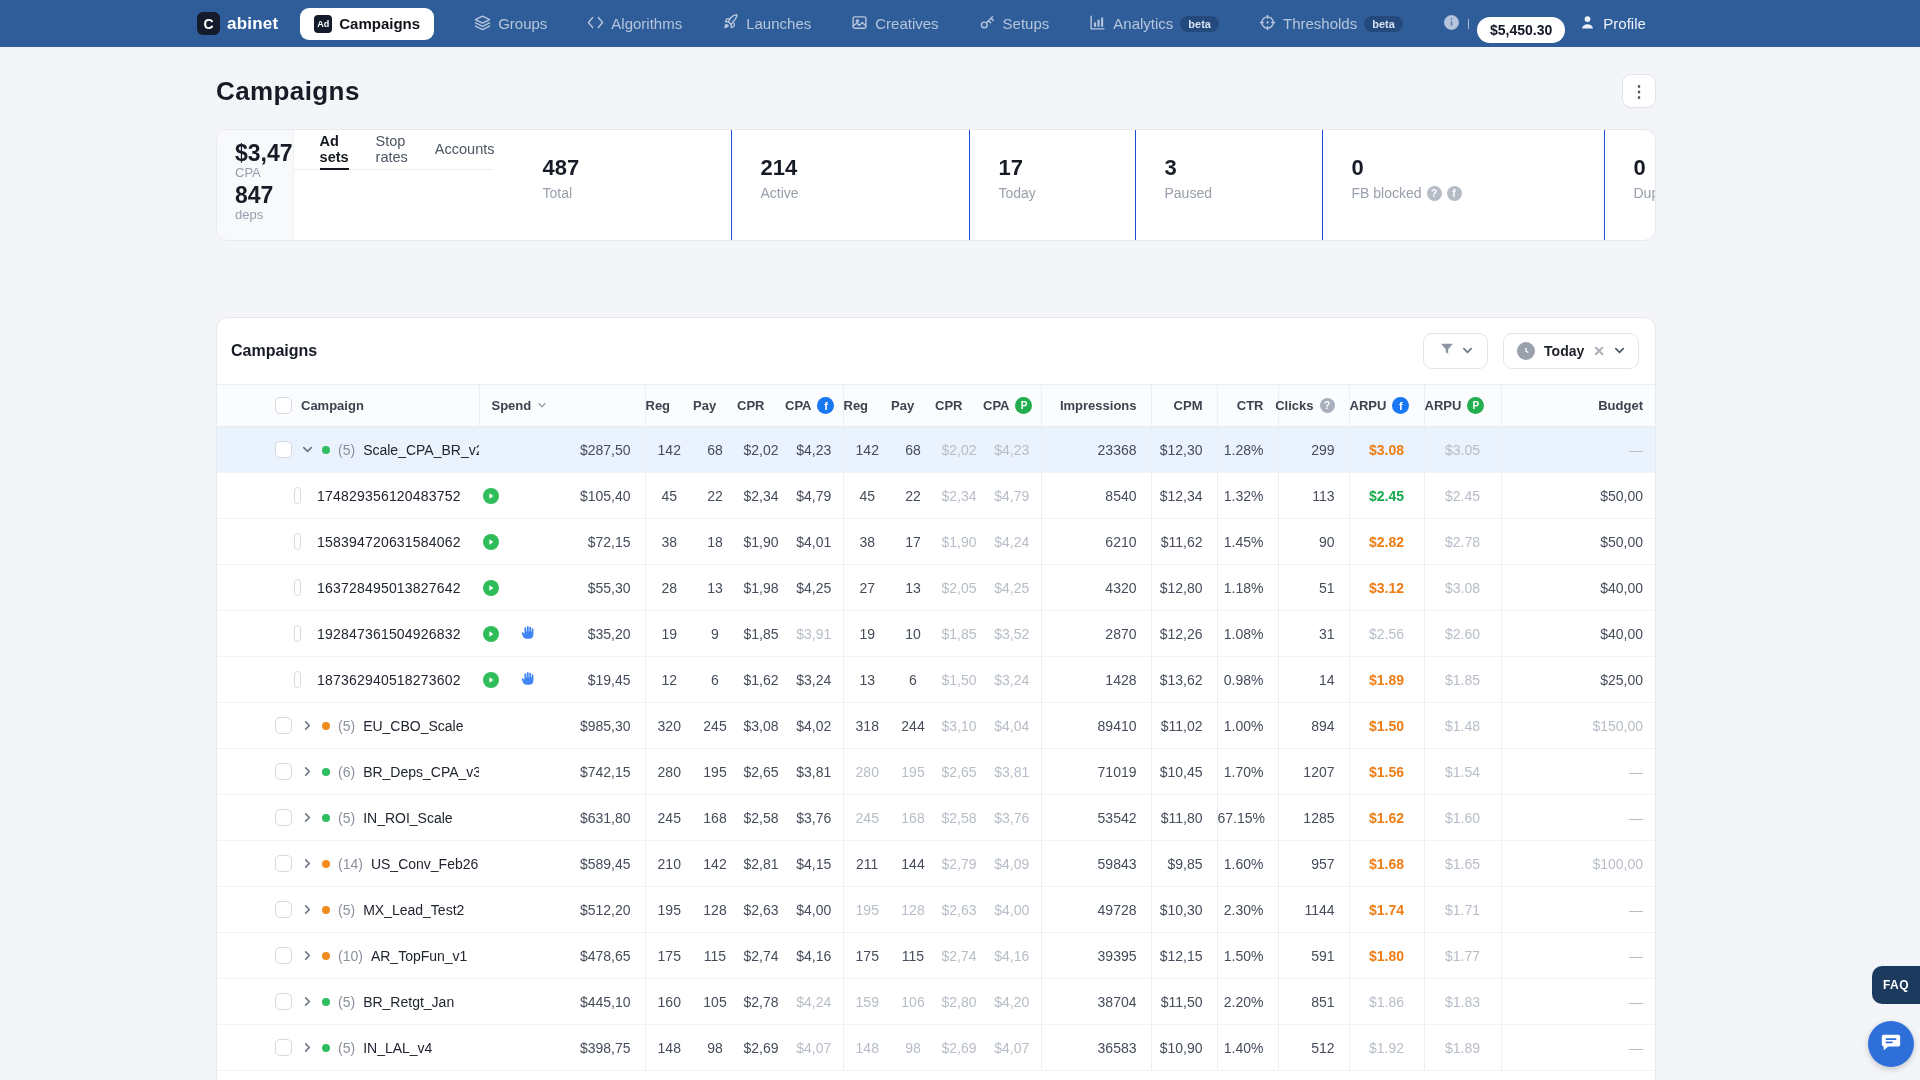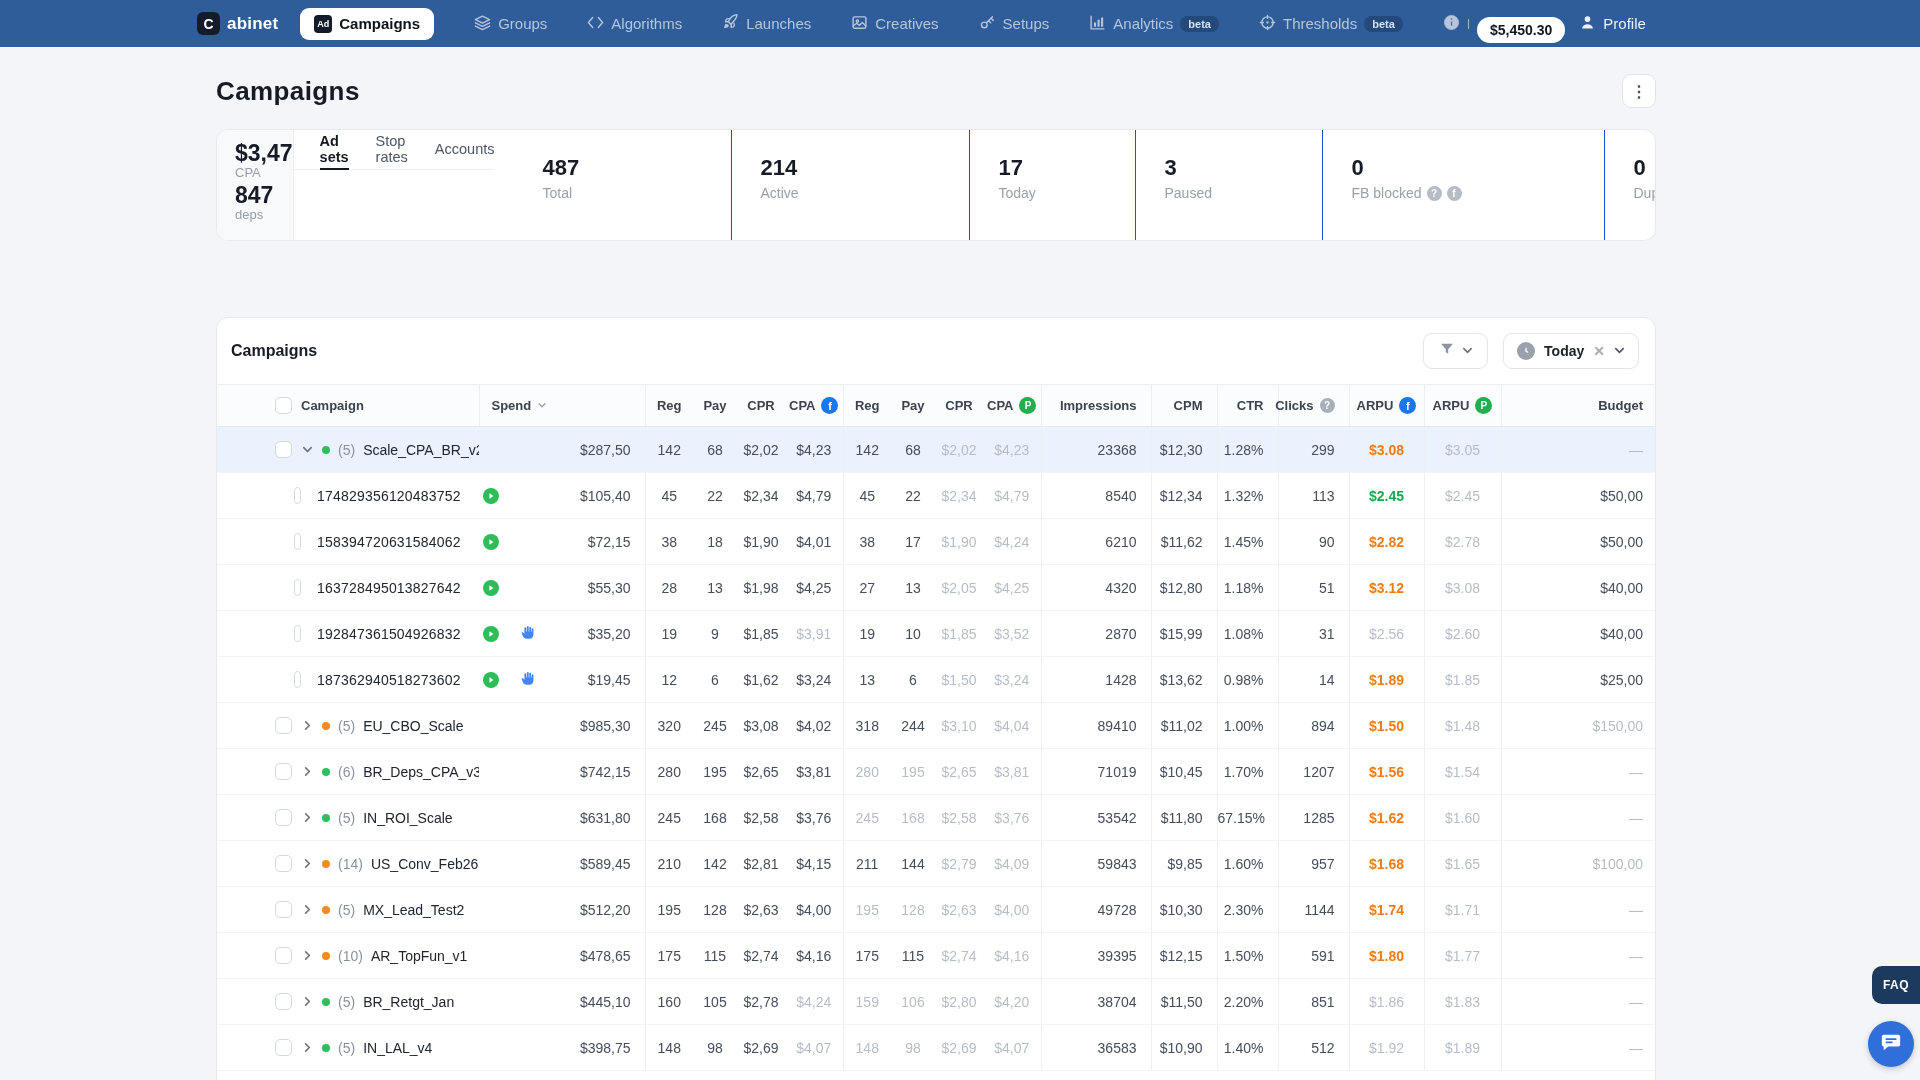--- a/index.html
+++ b/index.html
@@ -84,21 +84,21 @@
   tbody td { height:46px; border-bottom:1px solid #f1f3f6; font-size:14px; color:#454d5a; }
   td.b-r { border-right:1px solid #edeff3; }
   tr.highlight td { background:#eaf2fd; }
   .al-r { text-align:right; padding-right:14px; }
   .al-c { text-align:center; }
   .al-l { padding-left:12px; }
   .muted { color:#b7bdc7; }
   .val-orange { color:#ee7d15; font-weight:700; }
   .val-green { color:#17a94e; font-weight:700; }
   .hdr-flex { display:flex; align-items:center; gap:6px; }
-  .hdr-flex.center { justify-content:center; }
+  .hdr-flex.center { justify-content:flex-start; }
   .hdr-flex.right { justify-content:flex-end; padding-right:14px; }
 
   .checkbox { width:17px; height:17px; border:1.5px solid #d4d8df; border-radius:5px;
     background:#fff; cursor:pointer; }
   .cb-wrap { display:flex; justify-content:flex-end; padding-right:9px; }
   .cb-wrap.indent { padding-right:0; justify-content:flex-start; padding-left:77px; }
   .cb-head { display:flex; justify-content:flex-end; padding-right:9px; }
 
   .camp-cell { display:flex; align-items:center; gap:8px; }
   .camp-cell .chev { flex-shrink:0; cursor:pointer; display:flex; }
@@ -594,21 +594,21 @@
             <td class="al-r b-r">$35,20</td>
             <td class="al-c">19</td>
             <td class="al-c">9</td>
             <td class="al-c">$1,85</td>
             <td class="al-c b-r muted">$3,91</td>
             <td class="al-c">19</td>
             <td class="al-c">10</td>
             <td class="al-c muted">$1,85</td>
             <td class="al-c b-r muted">$3,52</td>
             <td class="al-r b-r">2870</td>
-            <td class="al-r b-r">$15,99</td>
+            <td class="al-r b-r">$12,26</td>
             <td class="al-r b-r">1.08%</td>
             <td class="al-r b-r">31</td>
             <td class="al-c b-r muted">$2.56</td>
             <td class="al-c b-r muted">$2.60</td>
             <td class="al-r">$40,00</td>
           </tr>
           <tr class="">
             <td style="border-right:none">
               <div class="cb-wrap indent">
                 <div class="checkbox"></div>

